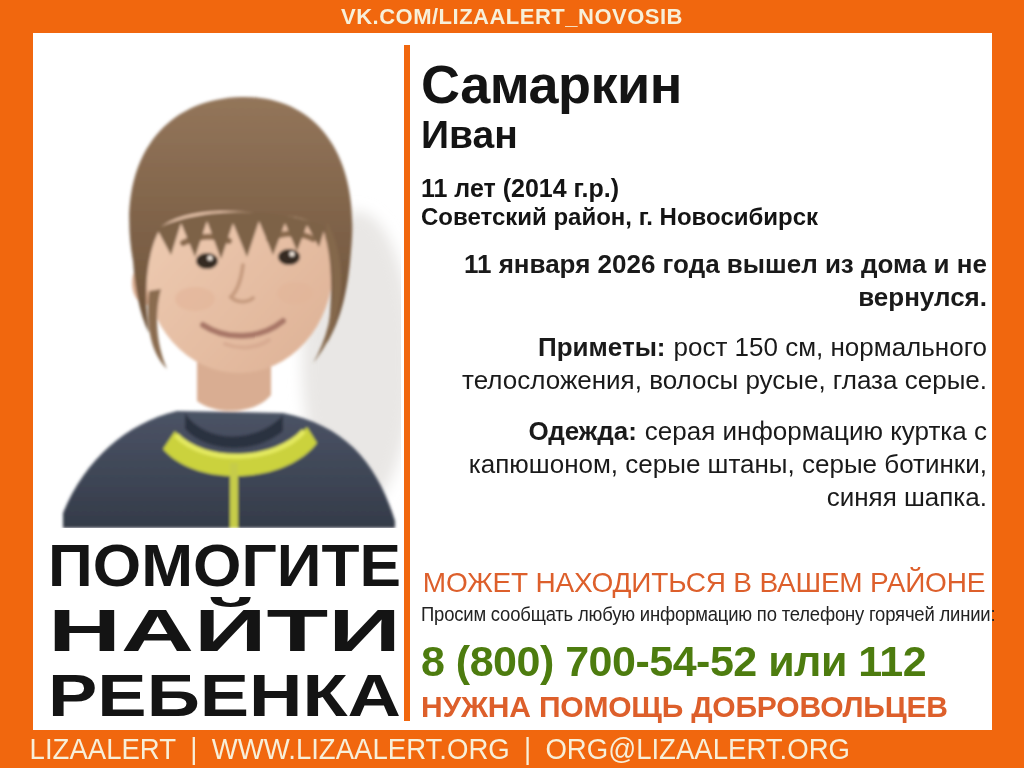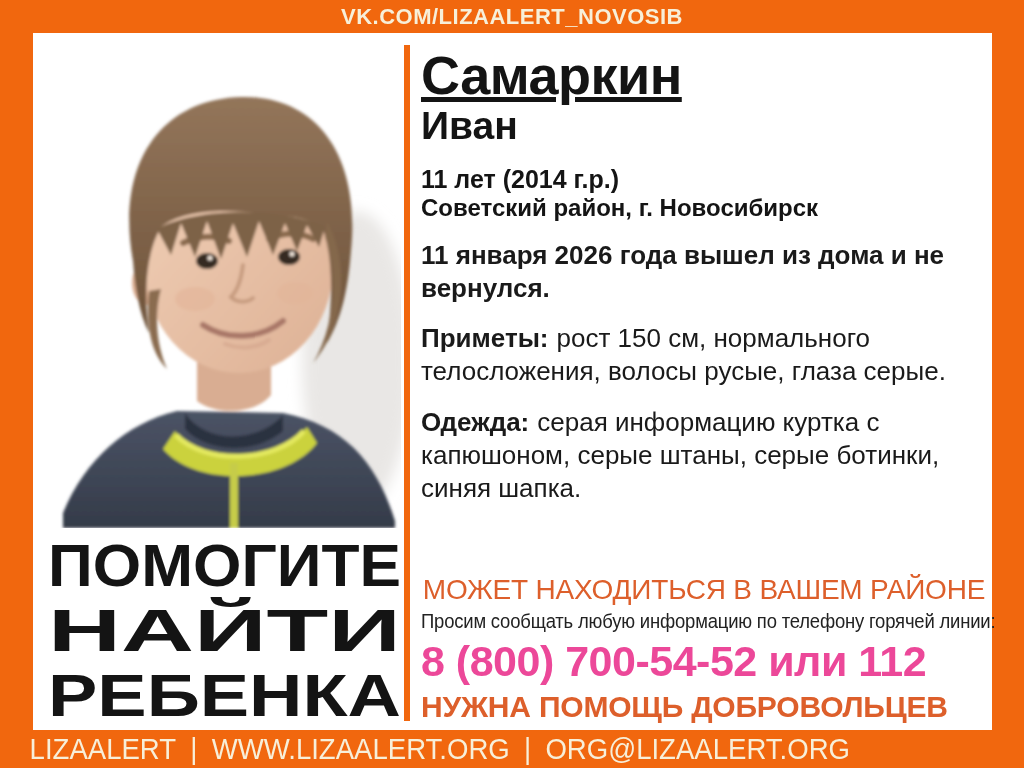--- a/index.html
+++ b/index.html
@@ -16,35 +16,35 @@
   
   .content{position:absolute;left:33px;top:33px;width:959px;height:697px;background:#ffffff;}
   .divider{position:absolute;left:371px;top:12px;width:6px;height:676px;background:#F1670E;}
   
   .photo-wrap{position:absolute;left:12px;top:18px;width:356px;height:477px;overflow:hidden;}
   .help-block{position:absolute;left:14px;top:497px;width:356px;}
   .help-line{display:block;}
   .help-line text{font-family:"Liberation Sans","DejaVu Sans",sans-serif;font-weight:bold;fill:#141414;}
   
   .info{position:absolute;left:388px;top:0;width:566px;color:#141414;}
-  .lastname{font-size:54px;font-weight:bold;line-height:1.05;margin-top:14px;letter-spacing:-.5px;text-decoration:underline;}
+  .lastname{font-size:54px;font-weight:bold;line-height:1.05;margin-top:23px;letter-spacing:-.5px;}
   .firstname{font-size:39px;font-weight:bold;line-height:1.05;margin-top:2px;}
   .meta{font-weight:bold;}
   .age{font-size:25px;margin-top:18px;}
   .loc{font-size:24px;}
-  .para{font-size:26px;line-height:1.28;margin-top:17px;white-space:pre-line;color:#1a1a1a;}
+  .para{font-size:26px;line-height:1.28;margin-top:17px;white-space:pre-line;color:#1a1a1a;text-align:right;}
   .para.bold{font-weight:bold;}
   .lbl{font-weight:bold;margin-right:8px;}
   
   .hotline{position:absolute;left:388px;bottom:6px;width:566px;}
   .district{color:#DD5F2B;font-weight:normal;font-size:28px;text-align:center;letter-spacing:-.2px;}
   .request-wrap{margin-top:3px;white-space:nowrap;}
   .request{display:inline-block;font-size:20.5px;color:#222222;
     transform:scaleX(.9);transform-origin:0 50%;letter-spacing:-.2px;}
-  .phone{font-size:43px;font-weight:bold;color:#ec4899;margin-top:4px;letter-spacing:-.5px;}
+  .phone{font-size:43px;font-weight:bold;color:#4d7c0f;margin-top:11px;letter-spacing:-.5px;}
   .volunteers{color:#DD5F2B;font-weight:bold;font-size:30px;margin-top:4px;letter-spacing:-.2px;}
   
   .bottom-banner{position:absolute;bottom:0;left:0;width:880px;height:38px;
     display:flex;align-items:center;justify-content:center;}
   .bb-inner{display:flex;align-items:center;color:#F7EFD9;font-size:29px;
     transform:scaleX(.95);white-space:nowrap;}
   .pipe{margin:0 15px;}
 </style>
 </head>
 <body>

